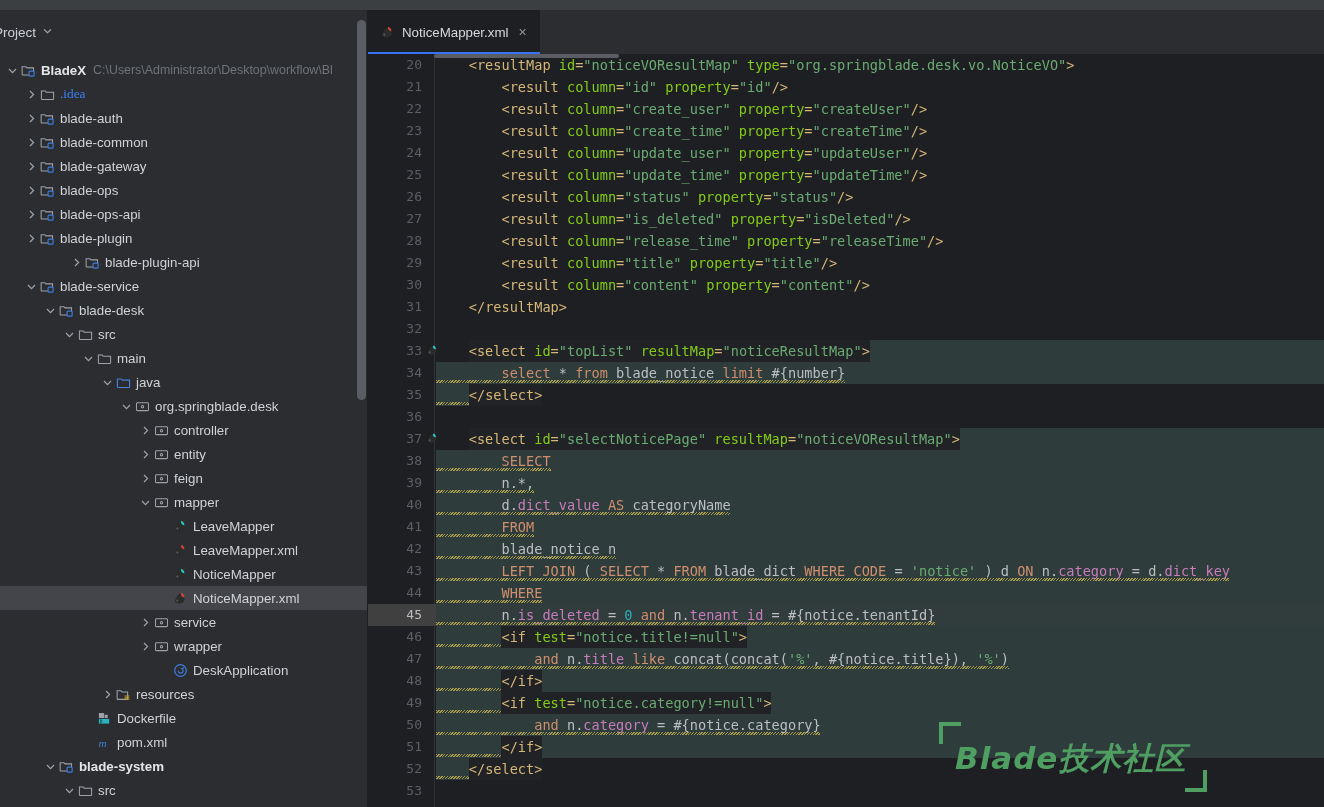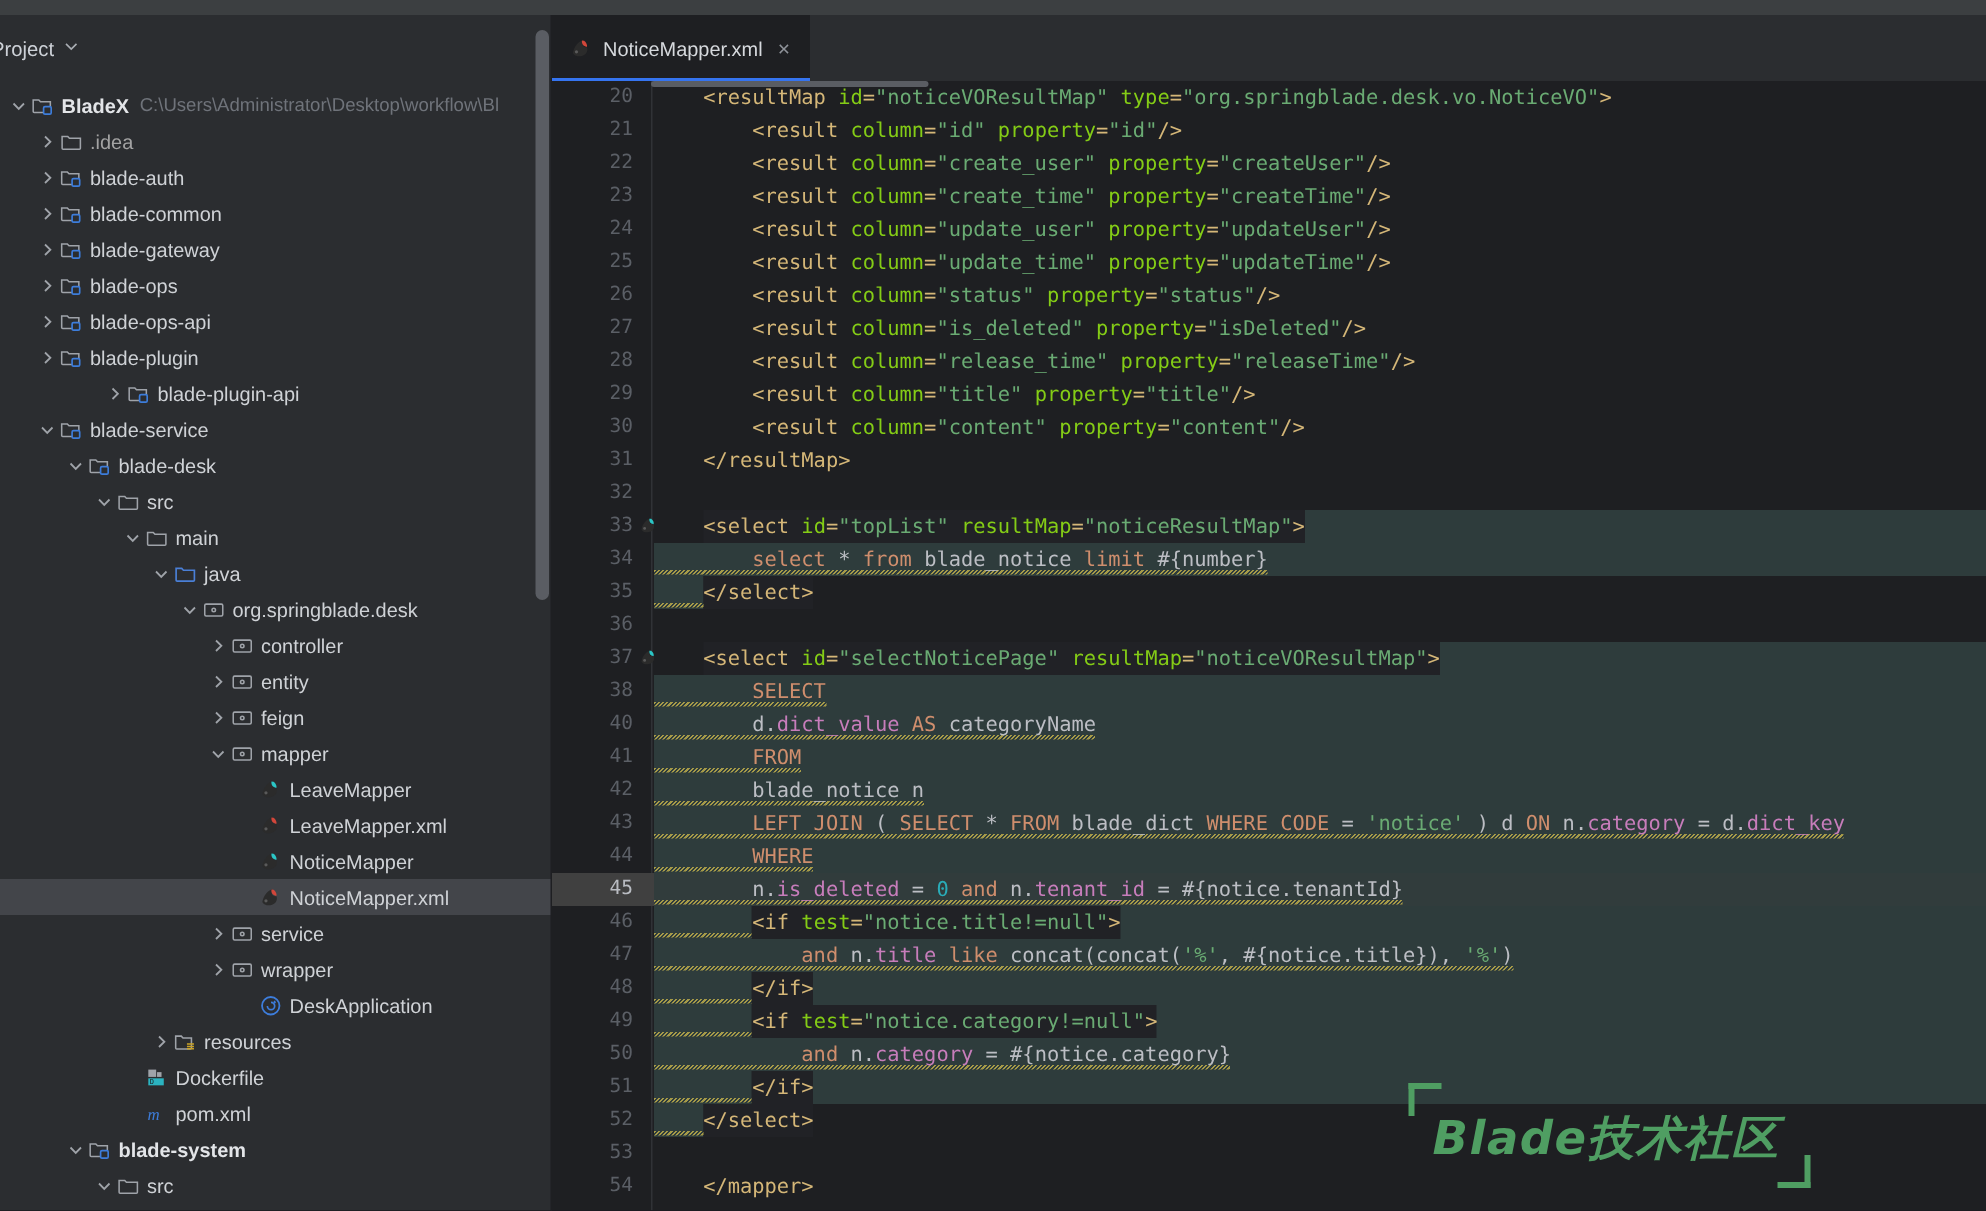--- a/index.html
+++ b/index.html
@@ -46,21 +46,21 @@
   .row .arrow {
     width:13px; height:13px; flex:0 0 13px; position:relative;
     margin-right:2px;
   }
   .row .arrow.none { visibility:hidden; }
   .row .arrow svg { display:block; }
 
   .ic { flex:0 0 auto; margin-right:5px; display:flex; align-items:center; }
   .lbl { color:#cfd2d6; }
   .lbl.bold { font-weight:bold; color:#e3e5e8; }
-  .lbl.olive { color:#a3a3a3; }
+  .lbl.olive { color:#3b82f6;font-family:Liberation Serif, serif; }
   .path { color:#6f737a; font-size:12.4px; margin-left:7px; }
 
   
   .sb-track {
     position:absolute; right:2px; top:10px; width:9px; height:380px;
     background:#5a5d63; border-radius:5px;
   }
 
   .sb-divider {
     position:absolute; left:367px; top:10px; width:1px; height:797px;
@@ -633,20 +633,21 @@
               </svg></span><span class="ctext"><span>    </span><span class="t-br">&lt;</span><span class="t-tag">select</span><span class="t-plain"> </span><span class="t-attr">id</span><span class="t-br">=</span><span class="t-str">"topList"</span><span class="t-plain"> </span><span class="t-attr">resultMap</span><span class="t-br">=</span><span class="t-str">"noticeResultMap"</span><span class="t-br">&gt;</span></span></div>
           <div class="line"><div class="sqlband" style="left: 68px; right: 0px;"></div><div class="squig" style="left: 68px; width: 409px;"></div><span class="lnum">34</span><span class="ctext"><span>        </span><span class="t-kw">select</span><span class="t-plain"> </span><span class="t-plain">*</span><span class="t-plain"> </span><span class="t-kw">from</span><span class="t-plain"> </span><span class="t-plain">blade_notice</span><span class="t-plain"> </span><span class="t-kw">limit</span><span class="t-plain"> </span><span class="t-param">#{number}</span></span></div>
           <div class="line"><div class="sqlband" style="left: 68px; width: 32.72px;"></div><div class="tagband" style="left: 100.72px; width: 73.62px;"></div><div class="squig" style="left: 68px; width: 32.72px;"></div><span class="lnum">35</span><span class="ctext"><span>    </span><span class="t-br">&lt;/</span><span class="t-tag">select</span><span class="t-br">&gt;</span></span></div>
           <div class="line"><span class="lnum">36</span><span class="ctext"></span></div>
           <div class="line"><div class="tagband" style="left: 100.72px; width: 490.8px;"></div><div class="sqlband" style="left: 591.52px; right: 0px;"></div><span class="lnum">37</span><span class="gmark"><svg width="13" height="13" viewBox="0 0 16 16">
                 <path d="M2 11 C3 6 6 3 9 2 C8 5 9 7 12 7 C13 9 12 12 9 13 C6 14 3 13 2 11Z" fill="#2b2b2b"></path>
                 <path d="M8.5 2.2 C8.2 4.5 9.3 6.3 12 6.8 C12.4 5.2 11.6 3.4 10 2.3Z" fill="#2bc6c6"></path>
                 <circle cx="4.6" cy="10.2" r="1.15" fill="#5a5a5a"></circle>
               </svg></span><span class="ctext"><span>    </span><span class="t-br">&lt;</span><span class="t-tag">select</span><span class="t-plain"> </span><span class="t-attr">id</span><span class="t-br">=</span><span class="t-str">"selectNoticePage"</span><span class="t-plain"> </span><span class="t-attr">resultMap</span><span class="t-br">=</span><span class="t-str">"noticeVOResultMap"</span><span class="t-br">&gt;</span></span></div>
           <div class="line"><div class="sqlband" style="left: 68px; right: 0px;"></div><div class="squig" style="left: 68px; width: 114.52px;"></div><span class="lnum">38</span><span class="ctext"><span>        </span><span class="t-kw">SELECT</span></span></div>
+          <div class="line"><div class="sqlband" style="left: 68px; right: 0px;"></div><div class="squig" style="left: 68px; width: 98.16px;"></div><span class="lnum">39</span><span class="ctext"><span>        </span><span class="t-plain">n.*,</span></span></div>
           <div class="line"><div class="sqlband" style="left: 68px; right: 0px;"></div><div class="squig" style="left: 68px; width: 294.48px;"></div><span class="lnum">40</span><span class="ctext"><span>        </span><span class="t-plain">d.</span><span class="t-col">dict_value</span><span class="t-plain"> </span><span class="t-kw">AS</span><span class="t-plain"> categoryName</span></span></div>
           <div class="line"><div class="sqlband" style="left: 68px; right: 0px;"></div><div class="squig" style="left: 68px; width: 98.16px;"></div><span class="lnum">41</span><span class="ctext"><span>        </span><span class="t-kw">FROM</span></span></div>
           <div class="line"><div class="sqlband" style="left: 68px; right: 0px;"></div><div class="squig" style="left: 68px; width: 179.96px;"></div><span class="lnum">42</span><span class="ctext"><span>        </span><span class="t-plain">blade_notice n</span></span></div>
           <div class="line"><div class="sqlband" style="left: 68px; right: 0px;"></div><div class="squig" style="left: 68px; width: 793.46px;"></div><span class="lnum">43</span><span class="ctext"><span>        </span><span class="t-kw">LEFT JOIN</span><span class="t-plain"> ( </span><span class="t-kw">SELECT</span><span class="t-plain"> * </span><span class="t-kw">FROM</span><span class="t-plain"> blade_dict </span><span class="t-kw">WHERE</span><span class="t-plain"> </span><span class="t-kw">CODE</span><span class="t-plain"> = </span><span class="t-sstr">'notice'</span><span class="t-plain"> ) d </span><span class="t-kw">ON</span><span class="t-plain"> n.</span><span class="t-col">category</span><span class="t-plain"> = d.</span><span class="t-col">dict_key</span></span></div>
           <div class="line"><div class="sqlband" style="left: 68px; right: 0px;"></div><div class="squig" style="left: 68px; width: 106.34px;"></div><span class="lnum">44</span><span class="ctext"><span>        </span><span class="t-kw">WHERE</span></span></div>
           <div class="line caret"><div class="sqlband" style="left: 68px; right: 0px; background: rgb(49, 60, 60);"></div><div class="squig" style="left: 68px; width: 498.98px;"></div><span class="lnum">45</span><span class="ctext"><span>        </span><span class="t-plain">n.</span><span class="t-col">is_deleted</span><span class="t-plain"> = </span><span class="t-num">0</span><span class="t-plain"> </span><span class="t-kw">and</span><span class="t-plain"> n.</span><span class="t-col">tenant_id</span><span class="t-plain"> = </span><span class="t-param">#{notice.tenantId}</span></span></div>
           <div class="line"><div class="sqlband" style="left: 68px; right: 0px;"></div><div class="tagband" style="left: 133.44px; width: 245.4px;"></div><div class="squig" style="left: 68px; width: 65.44px;"></div><span class="lnum">46</span><span class="ctext"><span>        </span><span class="t-br">&lt;</span><span class="t-tag">if</span><span class="t-plain"> </span><span class="t-attr">test</span><span class="t-br">=</span><span class="t-str">"notice.title!=null"</span><span class="t-br">&gt;</span></span></div>
           <div class="line"><div class="sqlband" style="left: 68px; right: 0px;"></div><div class="squig" style="left: 68px; width: 572.6px;"></div><span class="lnum">47</span><span class="ctext"><span>            </span><span class="t-kw">and</span><span class="t-plain"> n.</span><span class="t-col">title</span><span class="t-plain"> </span><span class="t-kw">like</span><span class="t-plain"> concat(concat(</span><span class="t-sstr">'%'</span><span class="t-plain">, </span><span class="t-param">#{notice.title}</span><span class="t-plain">), </span><span class="t-sstr">'%'</span><span class="t-plain">)</span></span></div>
           <div class="line"><div class="sqlband" style="left: 68px; right: 0px;"></div><div class="tagband" style="left: 133.44px; width: 40.9px;"></div><div class="squig" style="left: 68px; width: 65.44px;"></div><span class="lnum">48</span><span class="ctext"><span>        </span><span class="t-br">&lt;/</span><span class="t-tag">if</span><span class="t-br">&gt;</span></span></div>
           <div class="line"><div class="sqlband" style="left: 68px; right: 0px;"></div><div class="tagband" style="left: 133.44px; width: 269.94px;"></div><div class="squig" style="left: 68px; width: 65.44px;"></div><span class="lnum">49</span><span class="ctext"><span>        </span><span class="t-br">&lt;</span><span class="t-tag">if</span><span class="t-plain"> </span><span class="t-attr">test</span><span class="t-br">=</span><span class="t-str">"notice.category!=null"</span><span class="t-br">&gt;</span></span></div>

